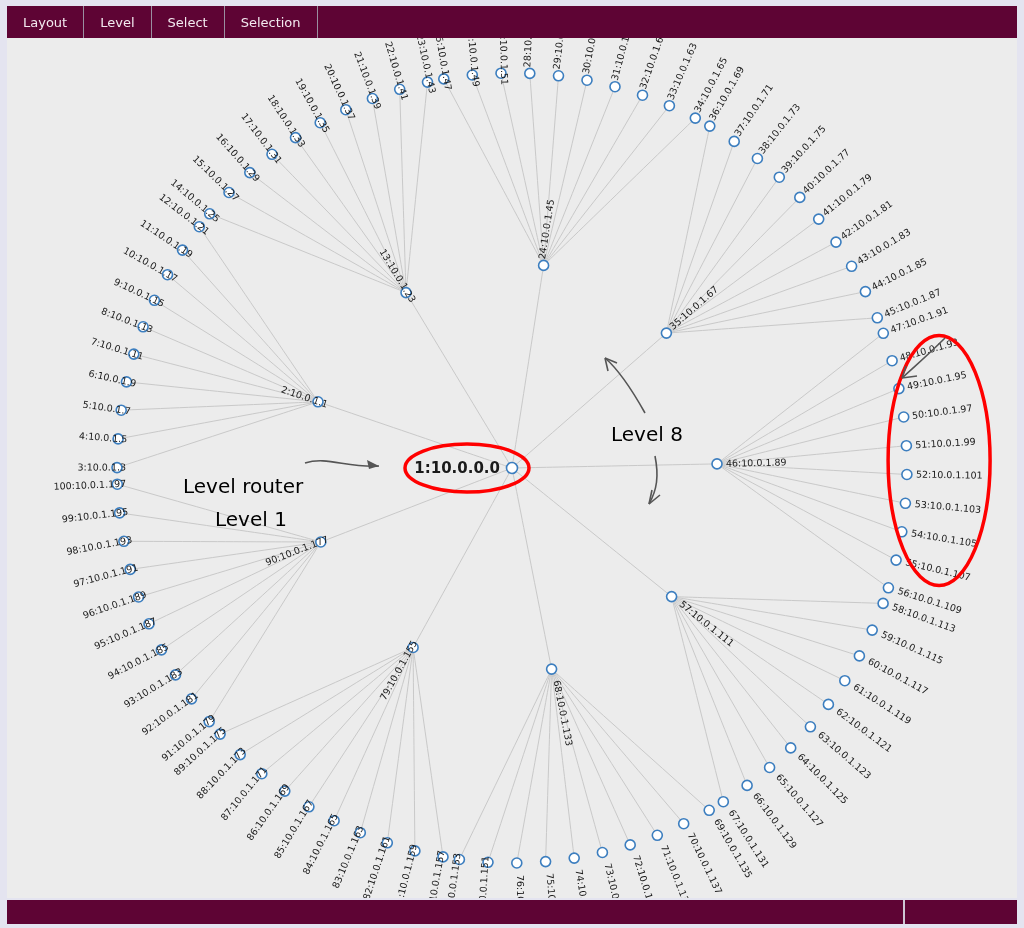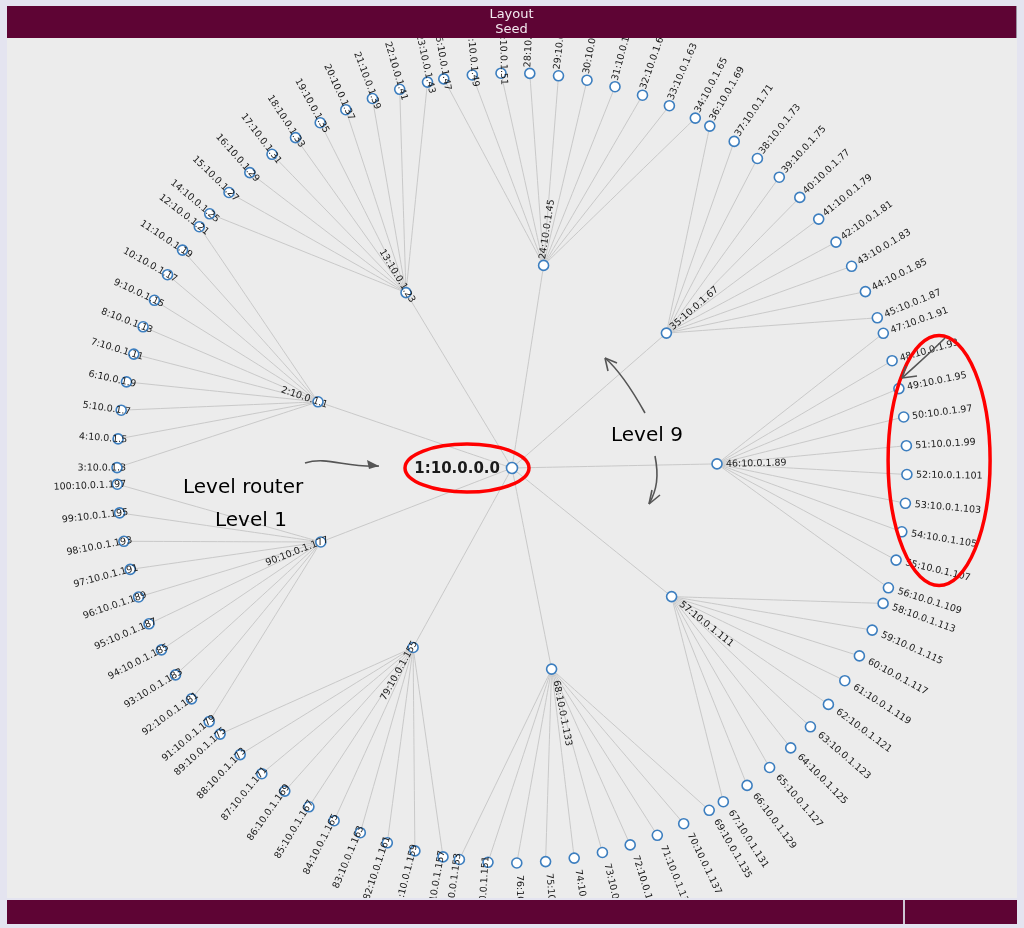--- a/index.html
+++ b/index.html
@@ -14,21 +14,20 @@
     position:relative;
     width:1024px;height:928px;
   }
   
   #menubar{
     position:absolute;left:7px;top:6px;
     width:1010px;height:32px;
     background:#5e0434;
     display:flex;align-items:stretch;
     box-sizing:border-box;
-    flex-direction:column;
   }
   .menu-item{
     display:flex;align-items:center;justify-content:center;
     color:#f3eaf0;
     font-size:13px;
     padding:0 16px;
     border-right:1px solid #9a8fa0;
     cursor:default;
     white-space:nowrap;
   }
@@ -66,21 +65,21 @@
   #status-left{flex:0 0 896px;height:100%;border-right:2px solid #cfc6d4;}
   #status-right{flex:1;height:100%;}
 </style>
 </head>
 <body>
 
 <div id="app">
 
   <div id="menubar">
     <div class="menu-item">Layout</div>
-    <div class="menu-item">Seed</div>
+    <div class="menu-item">Level</div>
     <div class="menu-item">Select</div>
     <div class="menu-item">Selection</div>
     <div class="menu-filler"></div>
   </div>
 
   <div id="canvas">
     <svg id="graph" width="1010" height="860">
       <g id="edges-layer">
           <path d="M 505.0 430.0 C 505.0 430.0, 398.3 393.6, 311.0 363.8" fill="none" stroke="#c9c9c9" stroke-width="1"></path>
           <path d="M 505.0 430.0 C 505.0 430.0, 446.7 333.5, 399.0 254.6" fill="none" stroke="#c9c9c9" stroke-width="1"></path>
@@ -398,21 +397,21 @@
         <path id="arrow-l2a-head" d="M 598 320 L 610 325 M 598 320 L 601 333" fill="none" stroke="#555" stroke-width="1.6"></path>
         <path id="arrow-l2b" d="M 648 418 C 652 438, 650 452, 642 466" fill="none" stroke="#555" stroke-width="1.6"></path>
         <path id="arrow-l2b-head" d="M 642 466 L 645 452 M 642 466 L 653 457" fill="none" stroke="#555" stroke-width="1.6"></path>
         <path id="arrow-end" d="M 938 300 C 920 318, 908 328, 895 340" fill="none" stroke="#555" stroke-width="1.6"></path>
         <path id="arrow-end-head" d="M 895 340 L 910 338 M 895 340 L 899 328" fill="none" stroke="#555" stroke-width="1.6"></path>
       </g>
     </svg>
 
     <div class="anno" id="anno-seed">Level router</div>
     <div class="anno" id="anno-level1">Level 1</div>
-    <div class="anno" id="anno-level2">Level 9</div>
+    <div class="anno" id="anno-level2">Level 8</div>
   </div>
 
   <div id="statusbar">
     <div id="status-left"></div>
     <div id="status-right"></div>
   </div>
 
 </div>
 
 </body></html>

